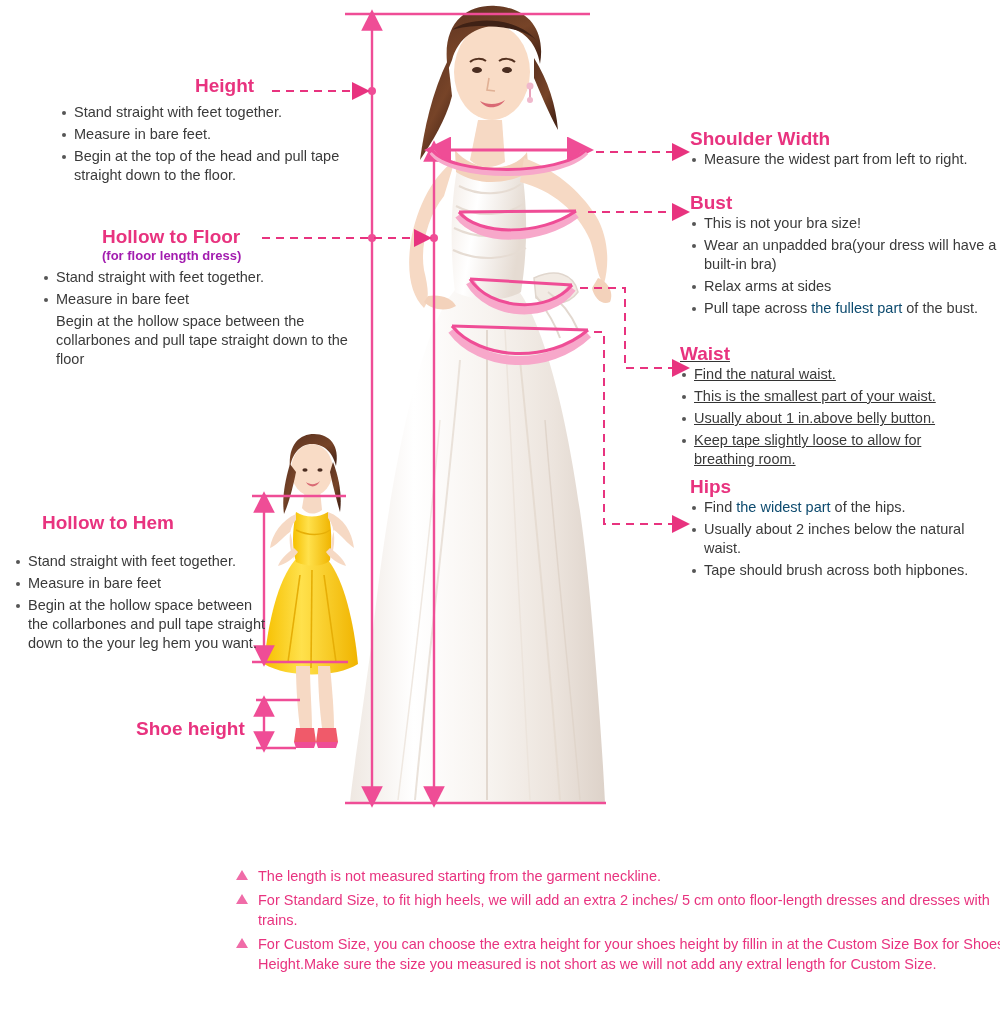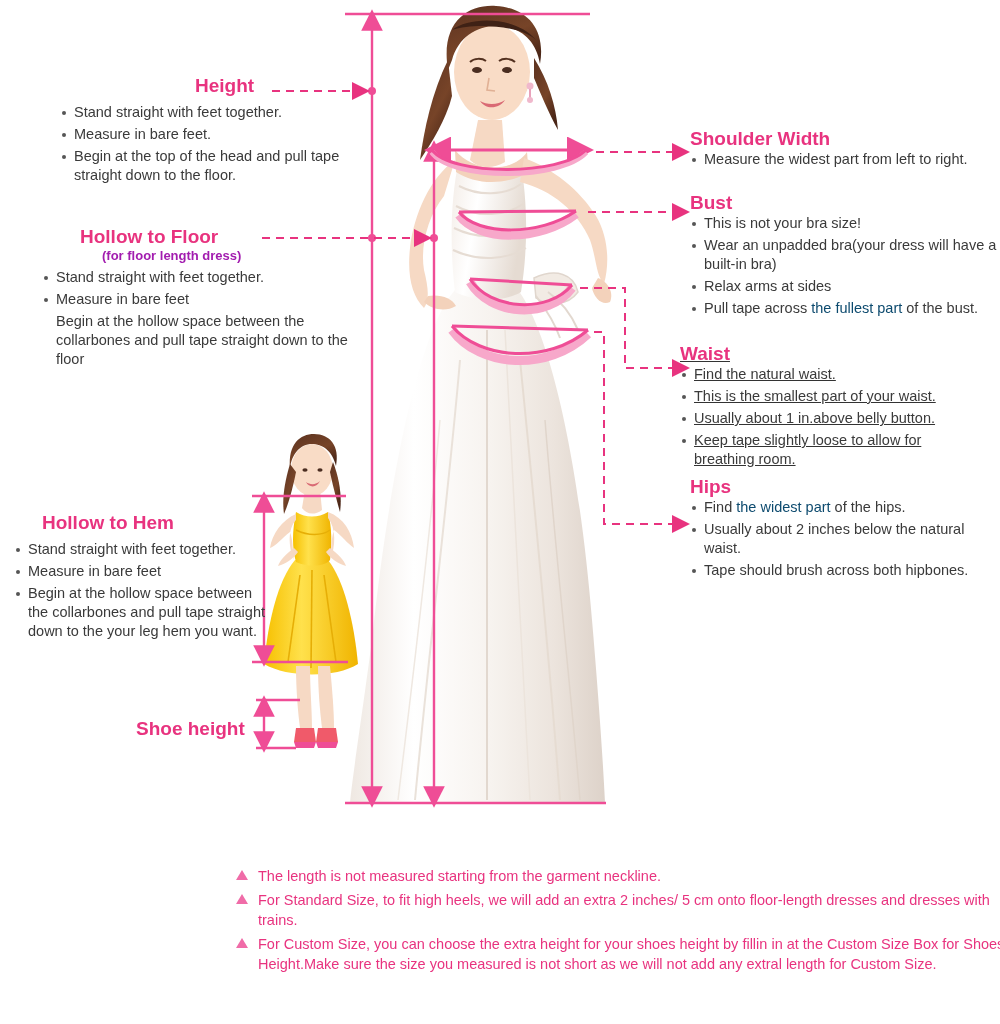--- a/index.html
+++ b/index.html
@@ -88,28 +88,28 @@
     border-left: 6px solid transparent;
     border-right: 6px solid transparent;
     border-bottom: 10px solid #f06ca8;
   }
   .note-row .txt {
     display: block;
   }
   #height-block { left: 60px; top: 75px; width: 300px; }
   #height-block .heading { margin-left: 135px; margin-bottom: 6px; }
   #hollow-floor-block { left: 42px; top: 226px; width: 320px; }
-  #hollow-floor-block .heading { margin-left: 38px; }
+  #hollow-floor-block .heading { margin-left: 60px; }
   #hollow-floor-block .subheading { margin-left: 60px; margin-bottom: 5px; }
   #shoulder-block { left: 690px; top: 128px; width: 310px; }
   #bust-block { left: 690px; top: 192px; width: 315px; }
   #waist-block { left: 680px; top: 343px; width: 300px; text-decoration: underline; }
   #hips-block { left: 690px; top: 476px; width: 305px; }
   #hollow-hem-block { left: 14px; top: 512px; width: 260px; }
-  #hollow-hem-block .heading { margin-left: 28px; margin-bottom: 6px; }
+  #hollow-hem-block .heading { margin-left: 28px; margin-bottom: 18px; }
   #shoe-height-block { left: 136px; top: 718px; }
   #notes-block { left: 236px; top: 866px; width: 770px; }
 </style>
 </head>
 <body>
 
 <div id="stage">
 
   <svg id="art" viewBox="0 0 1000 1024">
     <defs>

